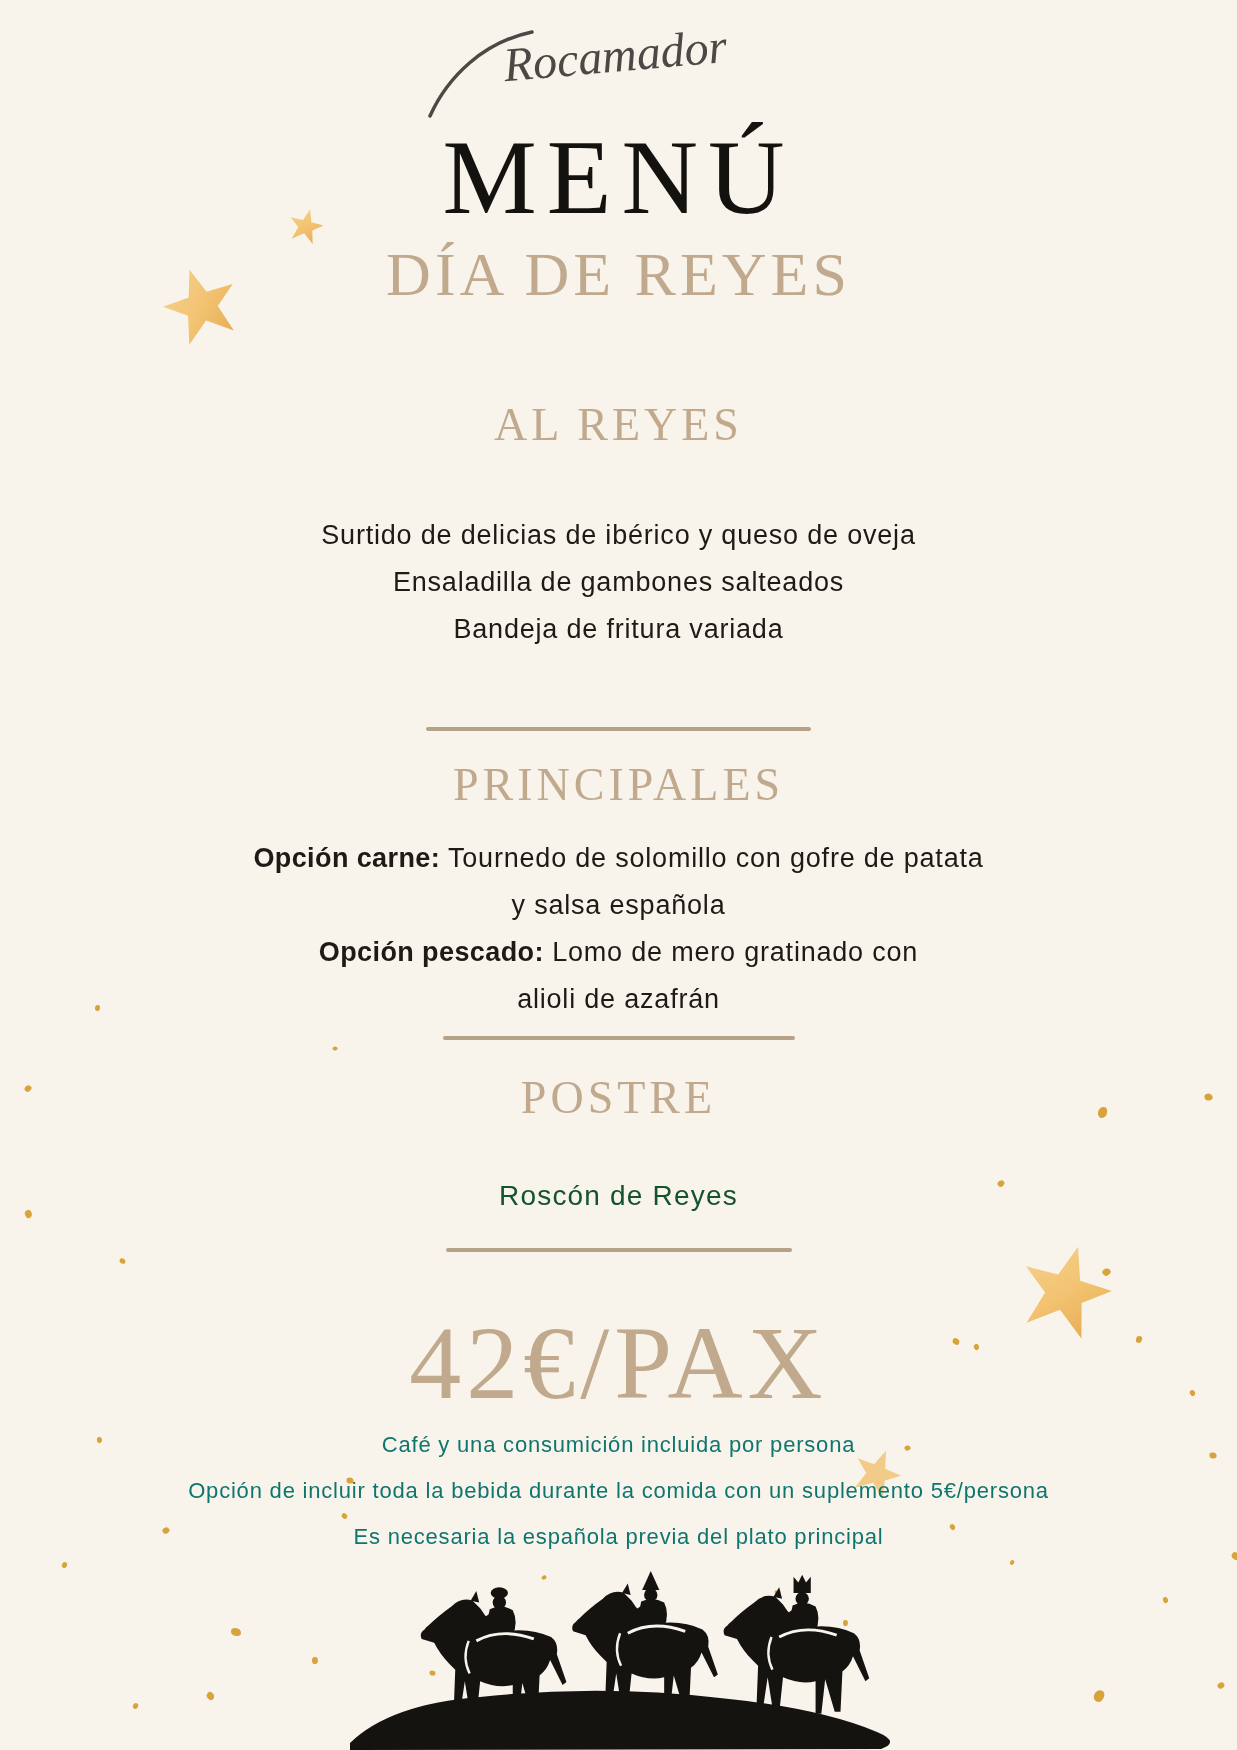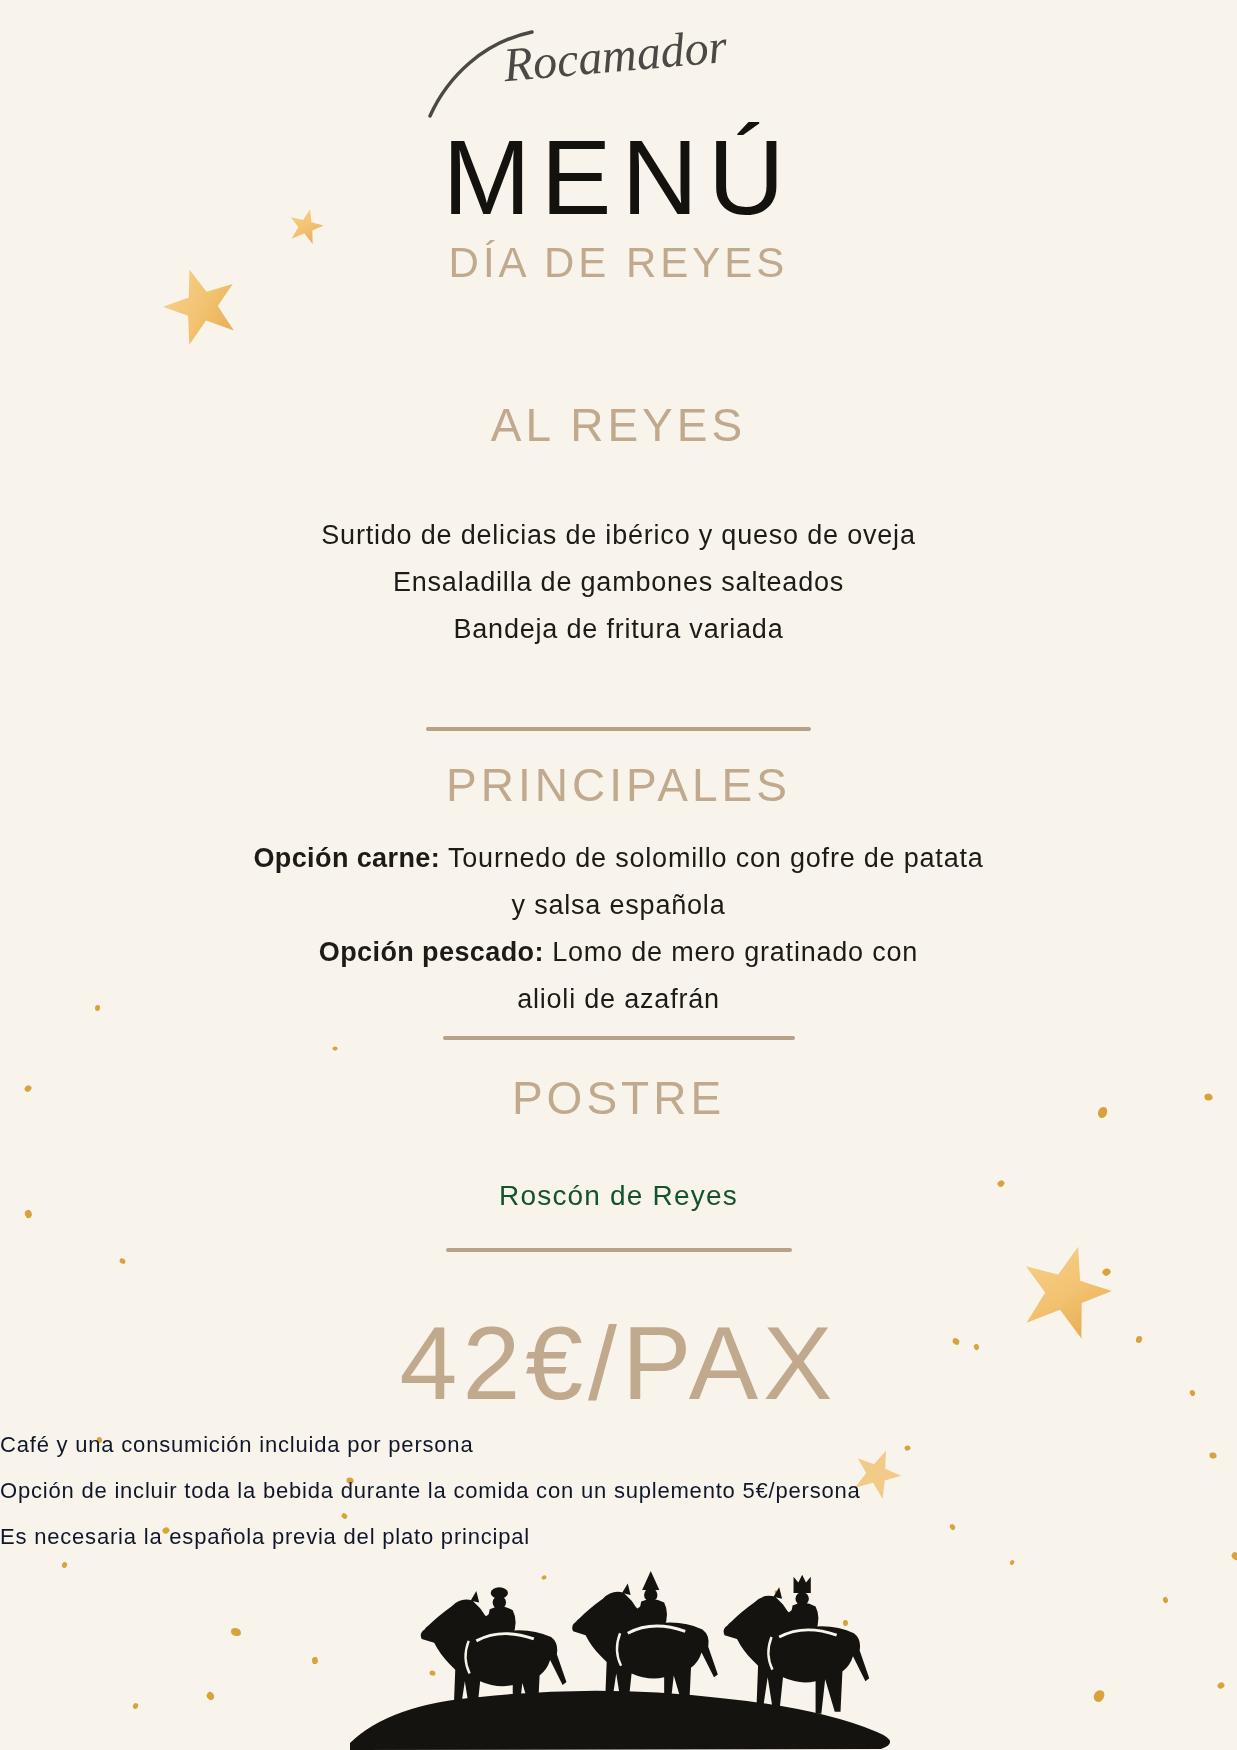--- a/index.html
+++ b/index.html
@@ -11,43 +11,43 @@
     --gold-deep:#d9a33c;
     --logo-ink:#4b4945;
   }
   html,body{margin:0;padding:0;background:#e7e2da;}
   .page{
     position:relative;width:1237px;height:1750px;margin:0 auto;
     background:var(--bg);overflow:hidden;
     font-family:"Liberation Sans","DejaVu Sans",sans-serif;color:var(--ink);
   }
   .abs{position:absolute;left:0;width:100%;text-align:center;}
-  .serif{font-family:Liberation Sans, sans-serif;font-weight:400;}
+  .serif{font-family:Liberation Serif, serif;font-weight:400;}
 
   .logo-wrap{position:absolute;left:408px;top:10px;width:360px;height:110px;}
   .menu-title{top:122px;font-size:106px;line-height:1.05;letter-spacing:10px;color:#14120f;}
-  .menu-subtitle{top:240px;font-size:42px;line-height:1.1;letter-spacing:4px;color:var(--accent-tan);}
+  .menu-subtitle{top:240px;font-size:62px;line-height:1.1;letter-spacing:4px;color:var(--accent-tan);}
   .section-heading{font-size:46px;letter-spacing:4px;color:var(--accent-tan);line-height:1.1;}
   .h-centro{top:400px;}
   .h-principales{top:760px;}
   .h-postre{top:1073px;}
 
   .dish-list{top:512px;font-size:27px;letter-spacing:.8px;line-height:47px;color:#1d1b18;}
   .princ-list{top:835px;font-size:27px;letter-spacing:.8px;line-height:47px;color:#1d1b18;}
   .princ-list b{font-weight:700;letter-spacing:.4px;}
   .postre-item{top:1180px;font-size:28px;letter-spacing:1.2px;color:#14532d;}
 
   .divider{position:absolute;height:4px;background:var(--divider);border-radius:2px;}
   .divider-1{top:727px;left:426px;width:385px;}
   .divider-2{top:1036px;left:443px;width:352px;}
   .divider-3{top:1248px;left:446px;width:346px;}
 
   .price{top:1292px;font-size:104px;letter-spacing:5px;color:var(--accent-tan);line-height:1.1;margin-top:14px;}
 
-  .note{position:absolute;left:0;width:100%;text-align:left;font-size:22px;letter-spacing:.8px;color:#0f172a;}
+  .note{position:absolute;left:0;width:100%;text-align:center;font-size:22px;letter-spacing:.8px;color:#0f766e;}
   .note-1{top:1432px;}
   .note-2{top:1478px;}
   .note-3{top:1524px;}
 
   .star{position:absolute;}
   .gold-dot{position:absolute;background:var(--gold-deep);border-radius:60% 40% 55% 45%;}
   .ground{position:absolute;left:350px;top:1688px;z-index:1;}
   .camels{position:absolute;left:415px;top:1568px;z-index:2;}
 </style>
 </head>

